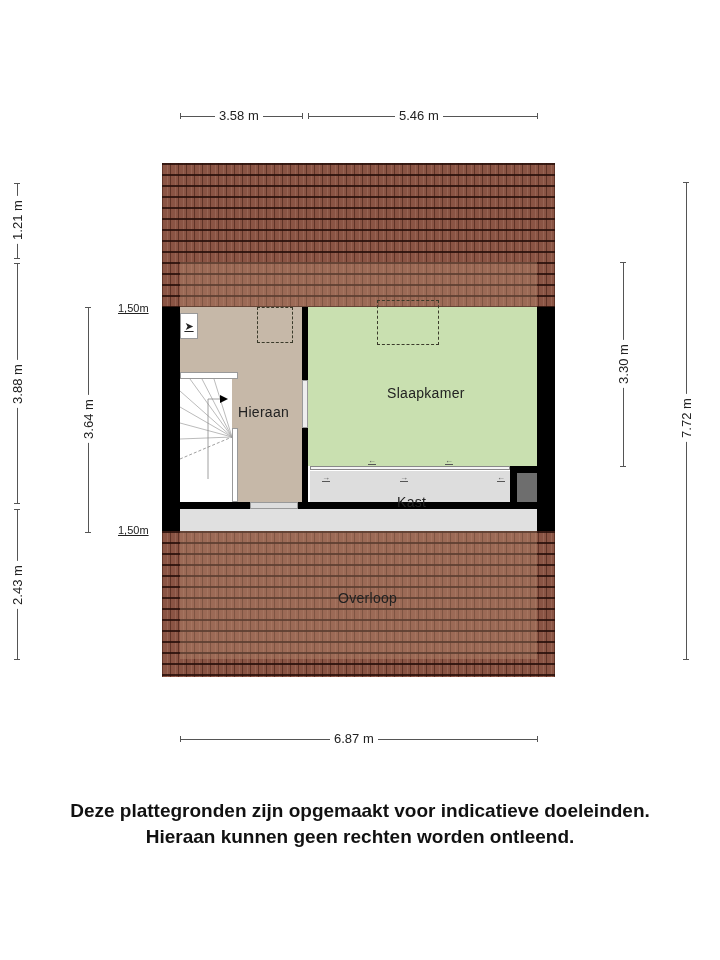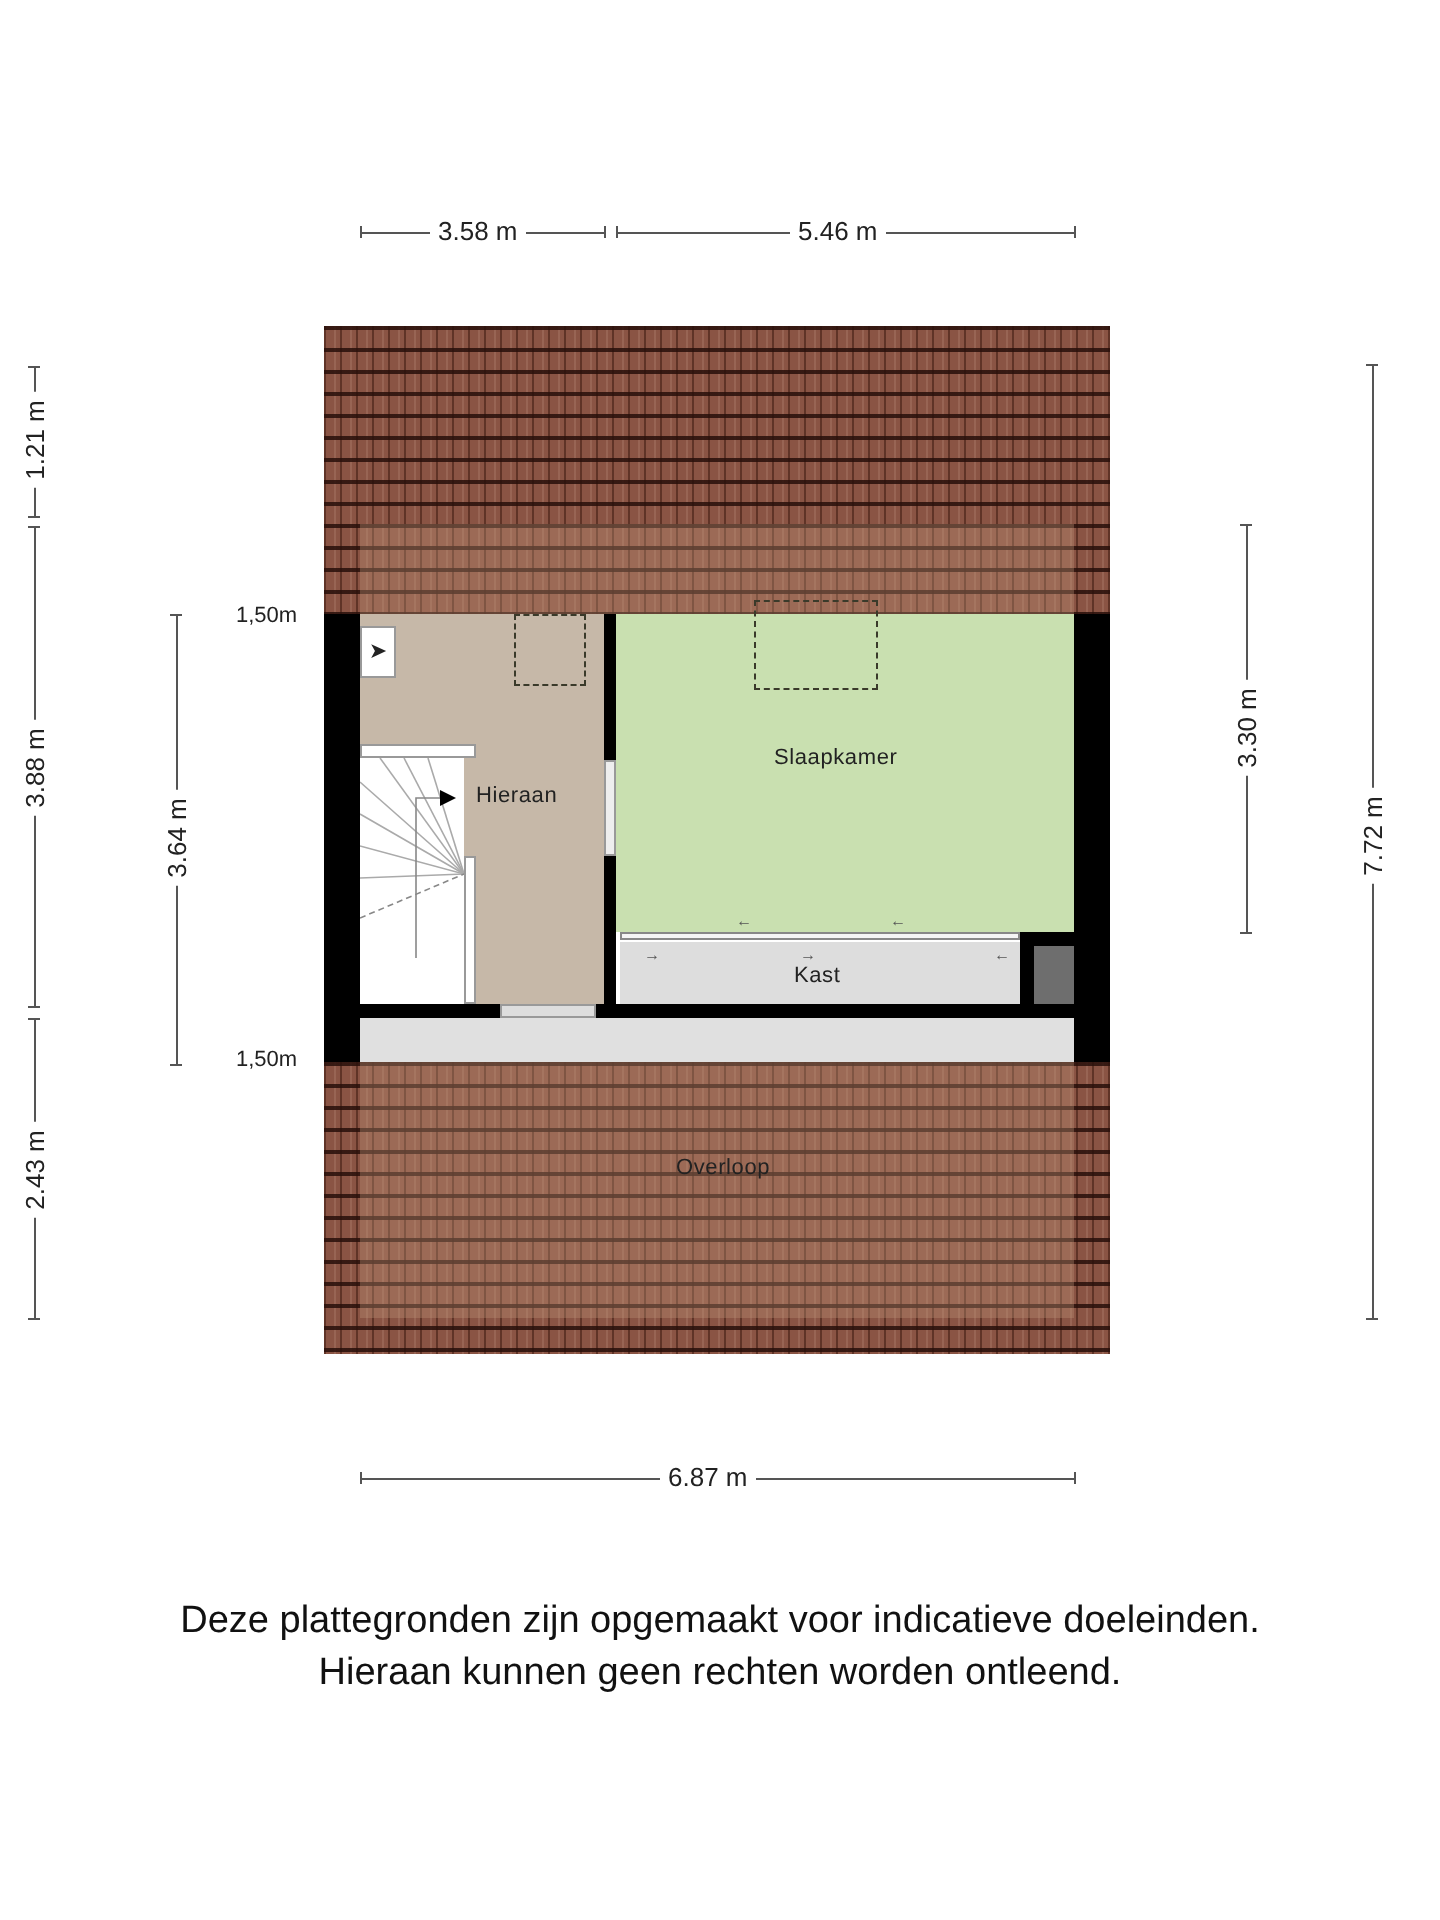--- a/index.html
+++ b/index.html
@@ -1,34 +1,34 @@
 <!DOCTYPE html>
 <html><head>
 <meta charset="utf-8">
 <style>
   html,body{margin:0;padding:0;background:#ffffff;}
   body{width:720px;height:960px;position:relative;overflow:hidden;font-family:"Liberation Sans",sans-serif;color:#222;}
-  .abs{position:absolute;}
+  .abs{position:absolute;text-decoration:underline;}
   .dimh{position:absolute;height:1px;background:#555;}
   .dimv{position:absolute;width:1px;background:#555;}
   .tickv{position:absolute;width:1px;height:6px;background:#555;}
   .tickh{position:absolute;height:1px;width:6px;background:#555;}
   .dimlabel{position:absolute;font-size:13px;color:#222;background:#fff;padding:0 4px;white-space:nowrap;line-height:14px;}
   .vlabel{position:absolute;font-size:13px;color:#222;background:#fff;padding:0 4px;white-space:nowrap;line-height:14px;transform:rotate(-90deg);transform-origin:center center;}
   .roof{position:absolute;
     background-color:#8a5444;
     background-image:
       repeating-linear-gradient(180deg, rgba(40,15,10,0.85) 0px, rgba(40,15,10,0.85) 2px, transparent 2px, transparent 11px),
       repeating-linear-gradient(90deg, rgba(60,25,15,0.55) 0px, rgba(60,25,15,0.55) 1px, transparent 1px, transparent 5px, rgba(255,220,200,0.12) 5px, rgba(255,220,200,0.12) 6px, transparent 6px, transparent 8px);
   }
   .roof-fade{position:absolute;background:rgba(190,150,120,0.35);}
   .wall{position:absolute;background:#000;}
-  .room-label{position:absolute;font-size:11px;color:#222;white-space:nowrap;letter-spacing:0.3px;}
+  .room-label{position:absolute;font-size:14px;color:#222;white-space:nowrap;letter-spacing:0.3px;margin-top:12px;}
   .dashed{position:absolute;border:1.5px dashed #3a3a2a;box-sizing:border-box;}
-  .disclaimer{position:absolute;left:0;width:720px;text-align:center;font-weight:normal;font-size:19px;line-height:26px;color:#111;}
+  .disclaimer{position:absolute;left:0;width:720px;text-align:center;font-weight:bold;font-size:19px;line-height:26px;color:#111;}
 </style>
 </head>
 <body>
 
 <div>
   <div class="tickv" style="left:180px;top:113px;"></div>
   <div class="dimh" style="left:180px;top:116px;width:122px;"></div>
   <div class="tickv" style="left:302px;top:113px;"></div>
   <div class="dimlabel" style="left:215px;top:109px;">3.58 m</div>
 

